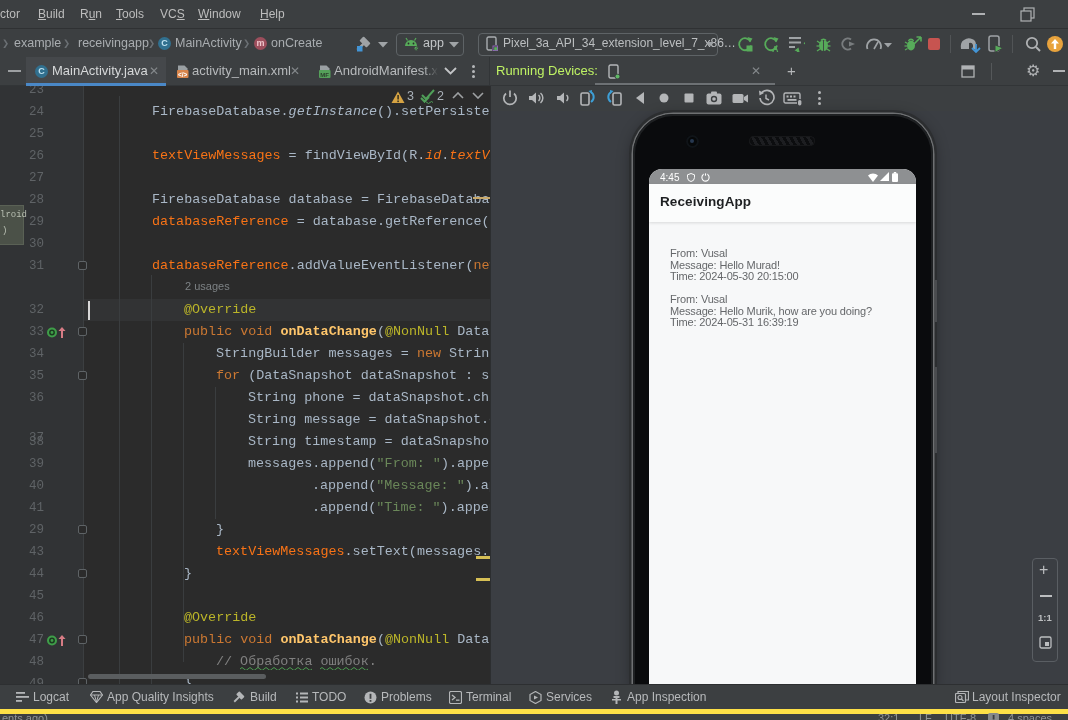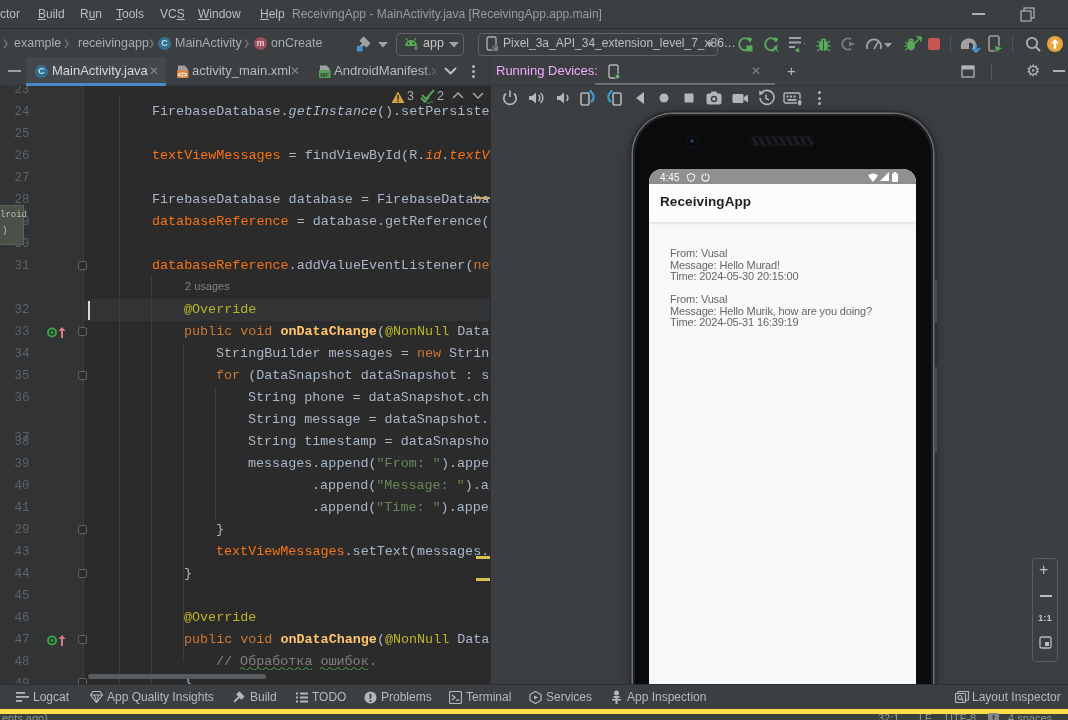--- a/index.html
+++ b/index.html
@@ -7,21 +7,21 @@
 #titlebar{position:absolute;left:0;top:0;width:1068px;height:28px;background:#3c3f41}
 .menu{position:absolute;top:0;height:28px;line-height:28px;font-size:12px;color:#bdbdbd}
 #toolbar2{position:absolute;left:0;top:28px;width:1068px;height:29px;background:#3c3f41;border-top:1px solid #2f3133;box-sizing:border-box}
 .bc{position:absolute;top:0;height:29px;line-height:29px;font-size:12.5px;color:#a9adb0}
 .chev{color:#6b7074;font-size:8.5px}
 .cicon{position:absolute;width:13px;height:13px;border-radius:50%;top:8px;font-size:9px;font-weight:bold;text-align:center;line-height:13px}
 #tabrow{position:absolute;left:0;top:57px;width:1068px;height:29px;background:#3c3f41;border-bottom:1px solid #323537;box-sizing:border-box}
 .tabtxt{position:absolute;top:0;height:28px;line-height:28px;font-size:13px;color:#b7babc}
 .tabx{position:absolute;top:0;height:28px;line-height:28px;font-size:12px;color:#84888b}
 #editor{position:absolute;left:0;top:86px;width:490px;height:598px;background:#2b2b2b;overflow:hidden}
-.ln{position:absolute;width:44px;text-align:center;font-family:"Liberation Mono",monospace;font-size:12.5px;line-height:22px;color:#5f6366;height:22px}
+.ln{position:absolute;width:44px;text-align:right;font-family:"Liberation Mono",monospace;font-size:12.5px;line-height:22px;color:#5f6366;height:22px}
 .cl{position:absolute;margin:0;font-family:"Liberation Mono",monospace;font-size:13.4px;line-height:22px;height:22px;color:#a9b7c6;white-space:pre}
 .k{color:#cc7832}.f{color:#f97316}.s{color:#6a8759}.m{color:#ffc66b;font-weight:bold}.a{color:#bbb529}.c{color:#808080}.it{font-style:italic}
 .guide{position:absolute;width:1px;background:#3a3d3f}
 .fold{position:absolute;left:78px;width:9px;height:9px;border:1px solid #5e6366;border-radius:2px;background:#2b2b2b;box-sizing:border-box}
 #rightpanel{position:absolute;left:490px;top:86px;width:578px;height:598px;background:#3b3e43;border-left:1px solid #2c2e30;box-sizing:border-box}
 #emutools{position:absolute;left:0;top:0;width:578px;height:25px;background:#3c3f41}
 #phone{position:absolute;left:142px;top:28px;width:300px;height:572px;background:#0a0b0d;border-radius:40px 40px 0 0;box-shadow:0 0 0 1.5px #6e7072, 0 0 0 4px #2c2e30, inset 0 0 0 2px #1e2022,0 3px 16px rgba(0,0,0,.45)}
 #screen{position:absolute;left:16px;top:55px;width:267px;height:515px;border-radius:13px 13px 0 0;background:#f7f8f9;overflow:hidden}
 .msg{position:absolute;left:21px;font-size:11px;line-height:11.5px;color:#65676a;letter-spacing:-0.15px}
 .emuico{position:absolute;top:3px}
@@ -32,21 +32,20 @@
 </style></head><body>
 
 <div id="titlebar">
 <span class="menu" style="left:0px">ctor</span>
 <span class="menu" style="left:38px"><u>B</u>uild</span>
 <span class="menu" style="left:80px">R<u>u</u>n</span>
 <span class="menu" style="left:116px"><u>T</u>ools</span>
 <span class="menu" style="left:160px">VC<u>S</u></span>
 <span class="menu" style="left:198px"><u>W</u>indow</span>
 <span class="menu" style="left:260px"><u>H</u>elp</span>
-<span class="menu" style="left:292px;color:#9b9b9b;font-size:12px">ReceivingApp - MainActivity.java [ReceivingApp.app.main]</span>
 <div class="abs" style="left:972px;top:13px;width:13px;height:1.5px;background:#afb1b3"></div>
 <svg class="abs" style="left:1020px;top:7px" width="15" height="15" viewBox="0 0 15 15">
       <rect x="4" y="1" width="10" height="10" fill="none" stroke="#afb1b3" stroke-width="1.2"></rect>
       <rect x="1" y="4" width="10" height="10" fill="#3c3f41" stroke="#afb1b3" stroke-width="1.2"></rect>
     </svg>
 </div>
 
 <div id="toolbar2">
 <span class="bc chev" style="left:2px">❯</span>
 <span class="bc" style="left:14px">example</span>
@@ -187,21 +186,21 @@
     </svg>
 <span class="tabtxt" style="left:334px">AndroidManifest.x</span>
 <div class="abs" style="left:424px;top:2px;width:14px;height:24px;background:linear-gradient(90deg,rgba(60,63,65,0),#3c3f41)"></div>
 <svg class="abs" style="left:444px;top:10px" width="13" height="8" viewBox="0 0 13 8">
       <polyline points="1,1 6.5,6.5 12,1" fill="none" stroke="#c3c5c7" stroke-width="1.8"></polyline>
     </svg>
 <div class="abs" style="left:472px;top:8px;width:3px;height:3px;border-radius:50%;background:#b5b7b9"></div>
 <div class="abs" style="left:472px;top:13px;width:3px;height:3px;border-radius:50%;background:#b5b7b9"></div>
 <div class="abs" style="left:472px;top:18px;width:3px;height:3px;border-radius:50%;background:#b5b7b9"></div>
 <div class="abs" style="left:489px;top:0;width:1px;height:28px;background:#323537"></div>
-<span class="tabtxt" style="left:496px;color:#f0abfc">Running Devices:</span>
+<span class="tabtxt" style="left:496px;color:#bef264">Running Devices:</span>
 <svg class="abs" style="left:608px;top:7px" width="13" height="16" viewBox="0 0 13 16">
       <rect x="1" y="1" width="9" height="13" rx="1.5" fill="none" stroke="#b4b7b9" stroke-width="1.4"></rect>
       <circle cx="9.5" cy="12.5" r="2.8" fill="#3c3f41"></circle>
       <circle cx="9.5" cy="12.5" r="2" fill="#5fb865"></circle>
     </svg>
 <span class="tabx" style="left:751px">✕</span>
 <div class="abs" style="left:595px;top:26px;width:180px;height:2px;background:#6d7174"></div>
 <span class="abs" style="left:787px;top:5px;font-size:15px;color:#b5b7b9">+</span>
 <svg class="abs" style="left:961px;top:8px" width="14" height="13" viewBox="0 0 14 13">
       <rect x="1" y="1" width="12" height="11" fill="none" stroke="#b0b2b4" stroke-width="1.3"></rect>

